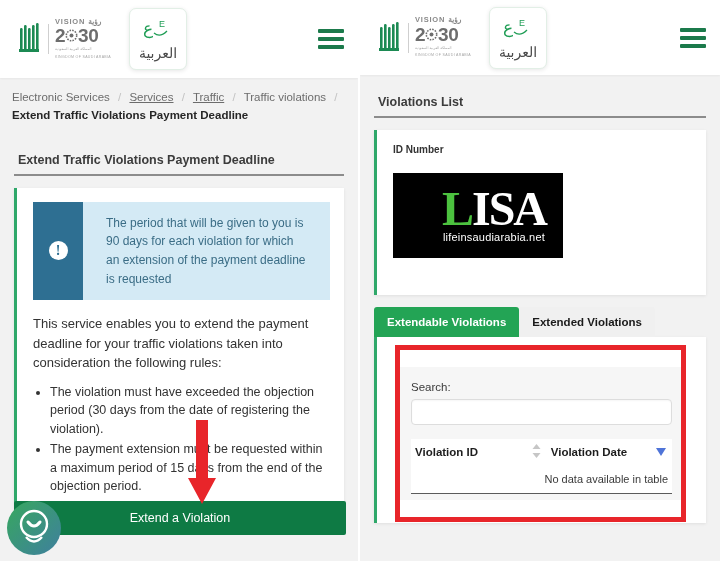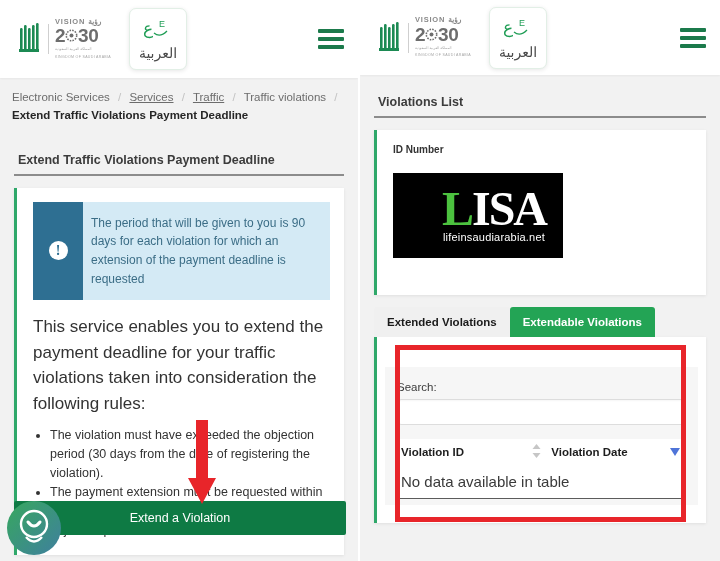--- a/index.html
+++ b/index.html
@@ -91,24 +91,24 @@
     width: 50px; background: #2e6f92;
     display: flex; align-items: center; justify-content: center; flex: 0 0 50px;
   }
   .alert-icon .bang {
     width: 19px; height: 19px; border-radius: 50%;
     background: #ffffff; color: #2e6f92;
     font-size: 14px; font-weight: 700; line-height: 19px; text-align: center;
     font-family: "Liberation Serif", serif;
   }
   .alert-text {
-    padding: 12px 8px; font-size: 12px; line-height: 1.55; color: #3b6d86;
-  }
-
-  .body-text { font-size: 17px; color: #333333; line-height: 1.5; margin-top: 14px; }
+    padding: 12px 23px; font-size: 12px; line-height: 1.55; color: #3b6d86;
+  }
+
+  .body-text { font-size: 13px; color: #333333; line-height: 1.5; margin-top: 14px; }
   .rules { margin: 10px 0 0 17px; }
   .rules li { font-size: 12.5px; color: #333333; line-height: 1.5; margin-bottom: 1px; }
 
   
   .cta {
     position: absolute; left: 14px; bottom: 26px; width: 332px; height: 34px;
     background: #0e7a44; color: #ffffff; border: none; border-radius: 2px;
     font-size: 12.5px; font-family: "Liberation Sans", sans-serif;
     display: flex; align-items: center; justify-content: center; cursor: pointer;
   }
@@ -144,37 +144,37 @@
   }
   .tab.active { background: #23a455; color: #ffffff; }
   .tab.inactive { background: #f0f0f0; color: #1a1a1a; }
 
   
   .table-card {
     margin: 0 14px 0 14px; background: #ffffff;
     border-left: 3px solid #2fa86a;
     box-shadow: 0 1px 3px rgba(0,0,0,0.08);
     height: 186px;
-    padding: 8px 8px;
+    padding: 8px 22px;
   }
   .tbl-inner { background:#f6f6f6; padding: 14px 12px 6px 12px; margin-top: 22px; }
   .search-label { font-size: 11.5px; color: #3a3a3a; }
   .search-input {
     display: block; width: 100%; height: 26px; margin-top: 6px;
     background: #ffffff; border: 1px solid #dddddd; border-radius: 4px;
     font-family: "Liberation Sans", sans-serif; font-size: 11px; padding: 0 6px;
     box-shadow: inset 0 1px 2px rgba(0,0,0,0.04);
   }
   .dt { width: 100%; margin-top: 14px; background:#fff; border-collapse: collapse; }
   .dt th {
     font-size: 11.5px; font-weight: 700; color: #1d1d1d; text-align: left;
     padding: 7px 4px; position: relative; cursor: pointer;
   }
   .dt td {
-    font-size: 15px; color: #3a3a3a; text-align: left; padding: 8px 4px;
+    font-size: 11px; color: #3a3a3a; text-align: right; padding: 8px 4px;
     border-bottom: 1px solid #5b5b5b;
   }
   .sort-both, .sort-desc { position: absolute; right: 6px; top: 50%; transform: translateY(-50%); }
 
   
   .red-box {
     position: absolute; left: 395px; top: 345px; width: 291px; height: 177px;
     border: 5px solid #e8252a; pointer-events: none;
   }
 </style>
@@ -347,22 +347,22 @@
 
     <div class="card" style="height:165px;">
       <div class="idcard-label">ID Number</div>
       <div class="lisa">
         <div class="lisa-word"><span class="l">L</span><span>ISA</span></div>
         <div class="lisa-sub">lifeinsaudiarabia.net</div>
       </div>
     </div>
 
     <div class="tabs">
+      <div class="tab active">Extendable Violations</div>
       <div class="tab inactive">Extended Violations</div>
-      <div class="tab active">Extendable Violations</div>
     </div>
 
     <div class="table-card">
       <div class="tbl-inner">
         <div class="search-label">Search:</div>
         <input class="search-input" type="text" placeholder="" style="">
 
         <table class="dt">
           <thead>
             <tr>

